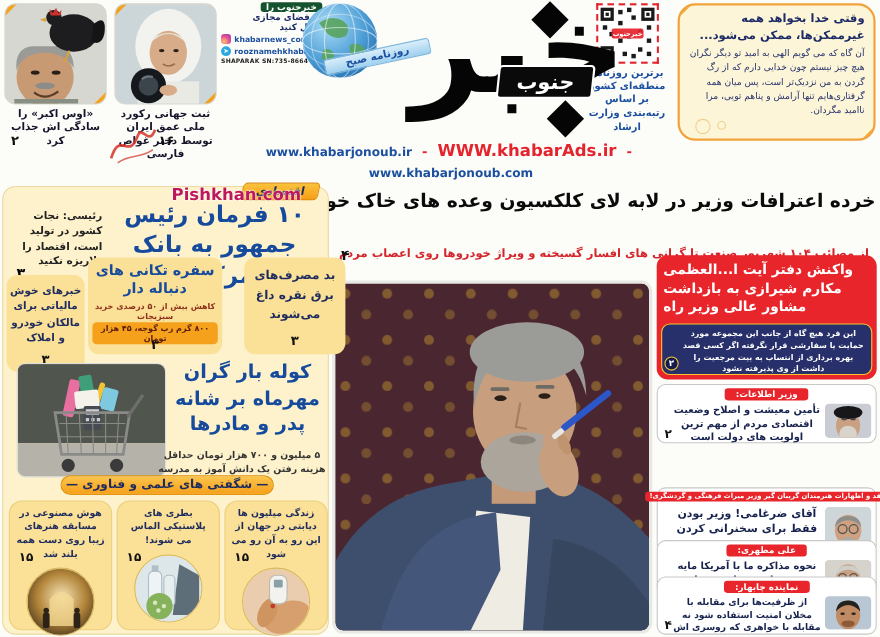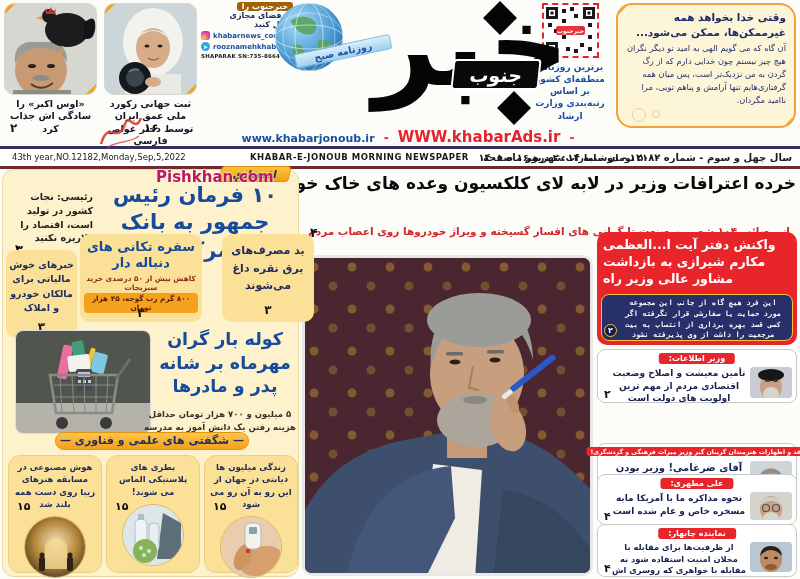--- a/index.html
+++ b/index.html
@@ -17,21 +17,21 @@
               border-radius:10px;overflow:hidden;background:#d7d7d2;}
   .teaser .cap{position:absolute;top:95px;left:0;width:93px;font-size:9.5px;font-weight:bold;
                color:#14142a;line-height:1.3;}
   .teaser .pg{position:absolute;font-size:12px;font-weight:bold;color:#111;}
   .wedge{position:absolute;width:14px;height:14px;background:#f5a11c;z-index:3;}
   .wedge.tl{top:-2px;left:-2px;clip-path:polygon(0 0,100% 0,0 100%);border-radius:4px 0 0 0;}
   .wedge.br{bottom:-2px;right:-2px;clip-path:polygon(100% 100%,100% 0,0 100%);border-radius:0 0 4px 0;}
 
   
   .social{left:201px;top:2px;width:92px;font-size:8px;color:#1c2b66;}
-  .social .chip{display:inline-block;background:#a16207;color:#fff;font-weight:bold;
+  .social .chip{display:inline-block;background:#14532d;color:#fff;font-weight:bold;
                 padding:0 5px;border-radius:3px;font-size:8px;}
   .social .row{display:flex;align-items:center;gap:3px;margin-top:2px;direction:ltr;}
   .social .handle{color:#1b4fa0;font-weight:bold;font-size:7px;}
   .ig{width:9px;height:9px;border-radius:3px;
       background:radial-gradient(circle at 30% 75%,#fdc468,#df4996 55%,#8a3ab9);}
   .tg{width:9px;height:9px;border-radius:50%;background:#2aa9e0;color:#fff;font-size:6px;
       line-height:9px;text-align:center;}
   .shaparak{font-size:5.5px;color:#222;font-weight:bold;letter-spacing:.2px;margin-top:2px;direction:ltr;}
 
   
@@ -112,21 +112,21 @@
   .lead-sub .pg{position:absolute;left:8px;top:0;font-size:13px;font-weight:bold;color:#111;}
   .mainph{left:302px;top:255px;width:291px;height:321px;border:3px solid #e8e8e4;
           border-radius:10px;overflow:hidden;background:#4a2630;}
 
   
   .react{left:597px;top:232px;width:200px;height:113px;background:#e8252b;border-radius:10px;}
   .react .ttl{padding:5px 6px 0;color:#fff;font-weight:bold;font-size:12.5px;line-height:1.35;
               text-align:left;}
   .react .inner{position:absolute;left:4px;right:4px;bottom:4px;height:47px;background:#27306b;
                 border:1.5px solid #f7c52d;border-radius:8px;color:#fff;font-weight:bold;
-                font-size:7.2px;line-height:1.5;text-align:center;padding:3px 6px 3px 18px;font-family:Liberation Mono, monospace;}
+                font-size:7.2px;line-height:1.5;text-align:center;padding:3px 6px 3px 18px;}
   .react .pgc{position:absolute;left:7px;bottom:8px;width:13px;height:13px;border-radius:50%;
               background:#131c4f;border:1px solid #f7c52d;color:#fff;font-size:8px;
               font-weight:bold;line-height:12px;text-align:center;}
   .rcard{left:597px;width:200px;background:#fff;border:1px solid #c8c8c8;border-radius:8px;}
   .rcard .lbl{position:absolute;top:3px;left:50%;transform:translateX(-50%);background:#e8252b;
               color:#fff;font-weight:bold;padding:1px 10px;border-radius:3px;white-space:nowrap;
               font-size:8px;}
   .rcard .lbl.small{font-size:6.2px;padding:1px 4px;}
   .rcard .ph{position:absolute;right:4px;top:17px;bottom:4px;width:42px;border-radius:4px;
              overflow:hidden;background:#cfd6da;}
@@ -281,27 +281,20 @@
   </div>
 
   <div class="abs urlbar">
     <span class="u-blue">www.khabarjonoub.ir</span>
     <span class="u-sep">-</span>
     <span class="u-red">WWW.khabarAds.ir</span>
     <span class="u-sep">-</span>
     <span class="u-blue">www.khabarjonoub.com</span>
   </div>
 
-  <div class="abs datebar">
-    <span style="left:12px;font-size:8.5px;">43th year,NO.12182,Monday,Sep,5,2022</span>
-    <span class="b" style="left:250px;font-size:8.5px;letter-spacing:.5px;">KHABAR-E-JONOUB MORNING NEWSPAPER</span>
-    <span class="b rtl" style="left:483px;font-size:10px;">۱۶ صفحه</span>
-    <span class="b rtl" style="left:525px;font-size:9.5px;">۵۰۰۰ تومان - امارات: ۲ درهم</span>
-    <span class="b rtl" style="right:8px;font-size:10px;">سال چهل و سوم - شماره ۱۲۱۸۲ - دوشنبه ۱۴ شهریور ماه ۱۴۰۱</span>
-  </div>
 
   <div class="abs wm">Pishkhan.com</div>
 
   <div class="abs lead-h rtl">خرده اعترافات وزیر در لابه لای کلکسیون وعده های خاک خورده</div>
   <div class="abs lead-sub">
     <span class="t rtl">از مصائب ۱۰۴ شهریور صنعت تا گرانی های افسار گسیخته و ویراژ خودروها روی اعصاب مردم</span>
     <span class="pg">۴</span>
   </div>
 
   <div class="abs mainph">
@@ -370,21 +363,21 @@
         <circle cx="16" cy="20" r="4" fill="none" stroke="#555" stroke-width="1.2"></circle>
         <circle cx="26" cy="20" r="4" fill="none" stroke="#555" stroke-width="1.2"></circle>
         <ellipse cx="21" cy="31" rx="7" ry="4" fill="#b0a89e"></ellipse>
         <path d="M3 47 Q21 34 39 47 Z" fill="#5a6472"></path>
       </svg>
     </div>
     <div class="tx rtl" style="font-size:10px;">آقای ضرغامی! وزیر بودن فقط برای سخنرانی کردن و حرف زدن نیست</div>
     <span class="pg">۴</span>
   </div>
 
-  <div class="abs rcard" style="top:474px;height:51px;">
+  <div class="abs rcard" style="top:491px;height:51px;">
     <span class="lbl rtl">علی مطهری:</span>
     <div class="ph">
       <svg width="42" height="37" viewBox="0 0 42 37">
         <rect width="42" height="37" fill="#d6d3cc"></rect>
         <ellipse cx="21" cy="17" rx="11" ry="13" fill="#c9a081"></ellipse>
         <path d="M10 14 Q11 5 21 5 Q31 5 32 14 Q27 9 21 9 Q15 9 10 14 Z" fill="#cfcfca"></path>
         <circle cx="16" cy="16" r="3.5" fill="none" stroke="#555" stroke-width="1.2"></circle>
         <circle cx="26" cy="16" r="3.5" fill="none" stroke="#555" stroke-width="1.2"></circle>
         <ellipse cx="21" cy="26" rx="8" ry="6" fill="#d8d6d0"></ellipse>
         <path d="M3 37 Q21 26 39 37 Z" fill="#6a6a72"></path>

